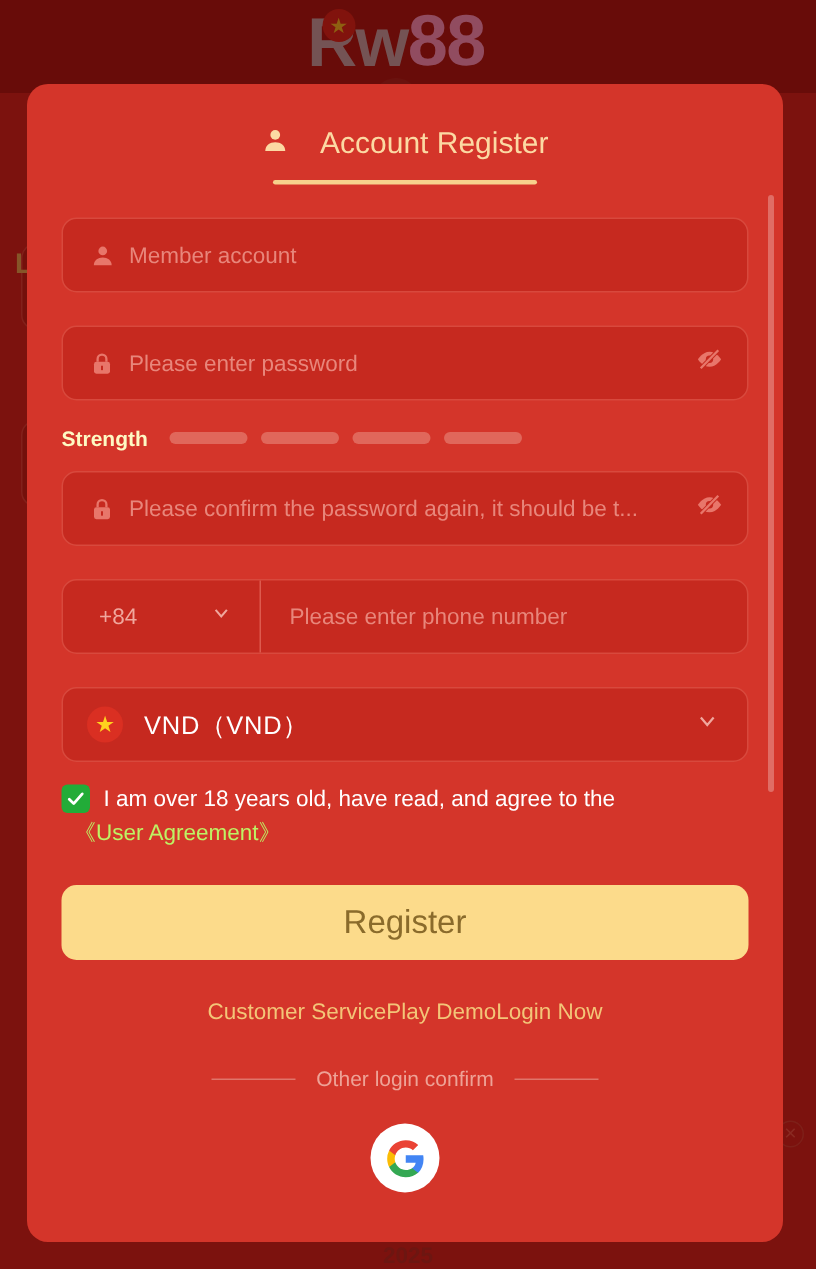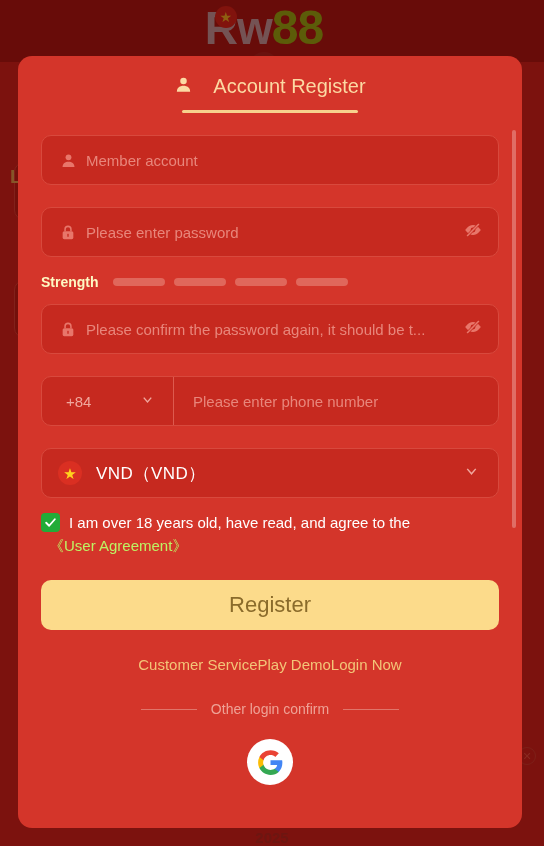--- a/index.html
+++ b/index.html
@@ -25,21 +25,21 @@
     flex-direction:column;
   }
   .logo { display:flex; align-items:flex-end; position:relative; }
   .logo-rw {
     font-size:46px; font-weight:bold; letter-spacing:-1px;
     color:#b9b9bb; line-height:48px;
     font-family:"Liberation Sans", sans-serif;
   }
   .logo-88 {
     font-size:48px; font-weight:bold; letter-spacing:-1px;
-    color:#84cc16; line-height:48px;
+    color:#f9a8d4; line-height:48px;
     font-family:"Liberation Sans", sans-serif;
   }
   .logo-flag {
     position:absolute; left:10px; top:2px;
     width:22px; height:22px; border-radius:50%;
     background:#d42a1d;
     display:flex; align-items:center; justify-content:center;
     font-size:14px; color:#f2d227; line-height:1;
   }
 
@@ -78,21 +78,21 @@
     position:absolute; left:18px; top:56px; width:504px; height:772px;
     background:#d4352a; border-radius:14px;
     overflow:hidden;
   }
   .modal-scroll {
     position:absolute; inset:0; padding:0 23px 0 23px;
   }
 
   .modal-title {
     display:flex; align-items:center; justify-content:center;
-    gap:20px; padding-top:19px;
+    gap:20px; padding-top:28px;
   }
   .modal-title-text { font-size:20px; color:#fcd9a3; }
   .title-underline {
     width:176px; height:3px; background:#f7d18c;
     border-radius:2px; margin:12px auto 0 auto;
   }
 
   .field {
     position:relative; margin-top:22px; height:50px;
     background:#c6291f; border:1px solid #d8493d;

